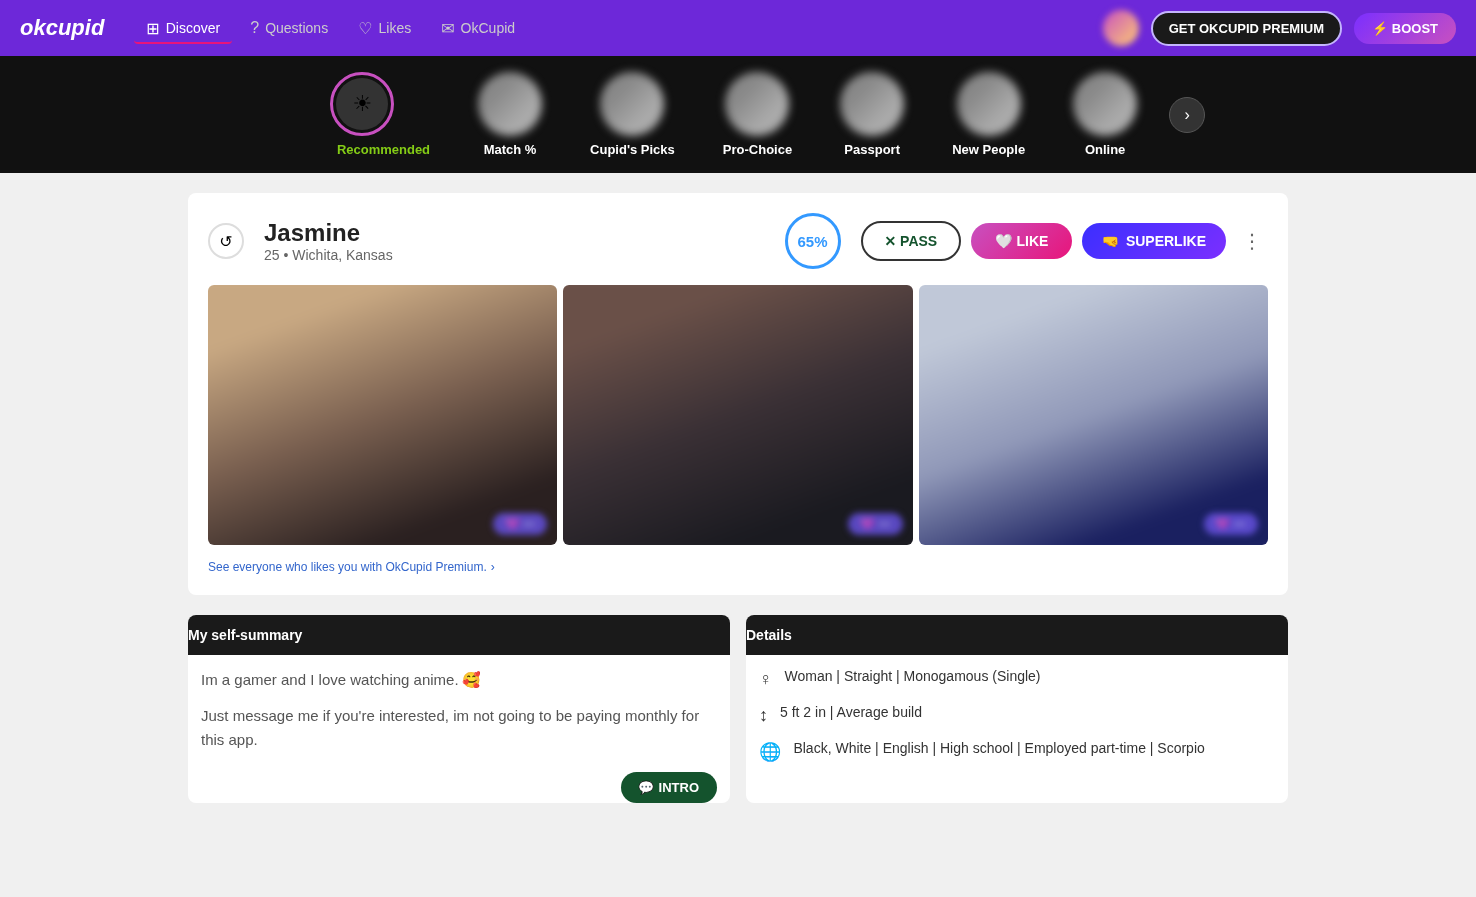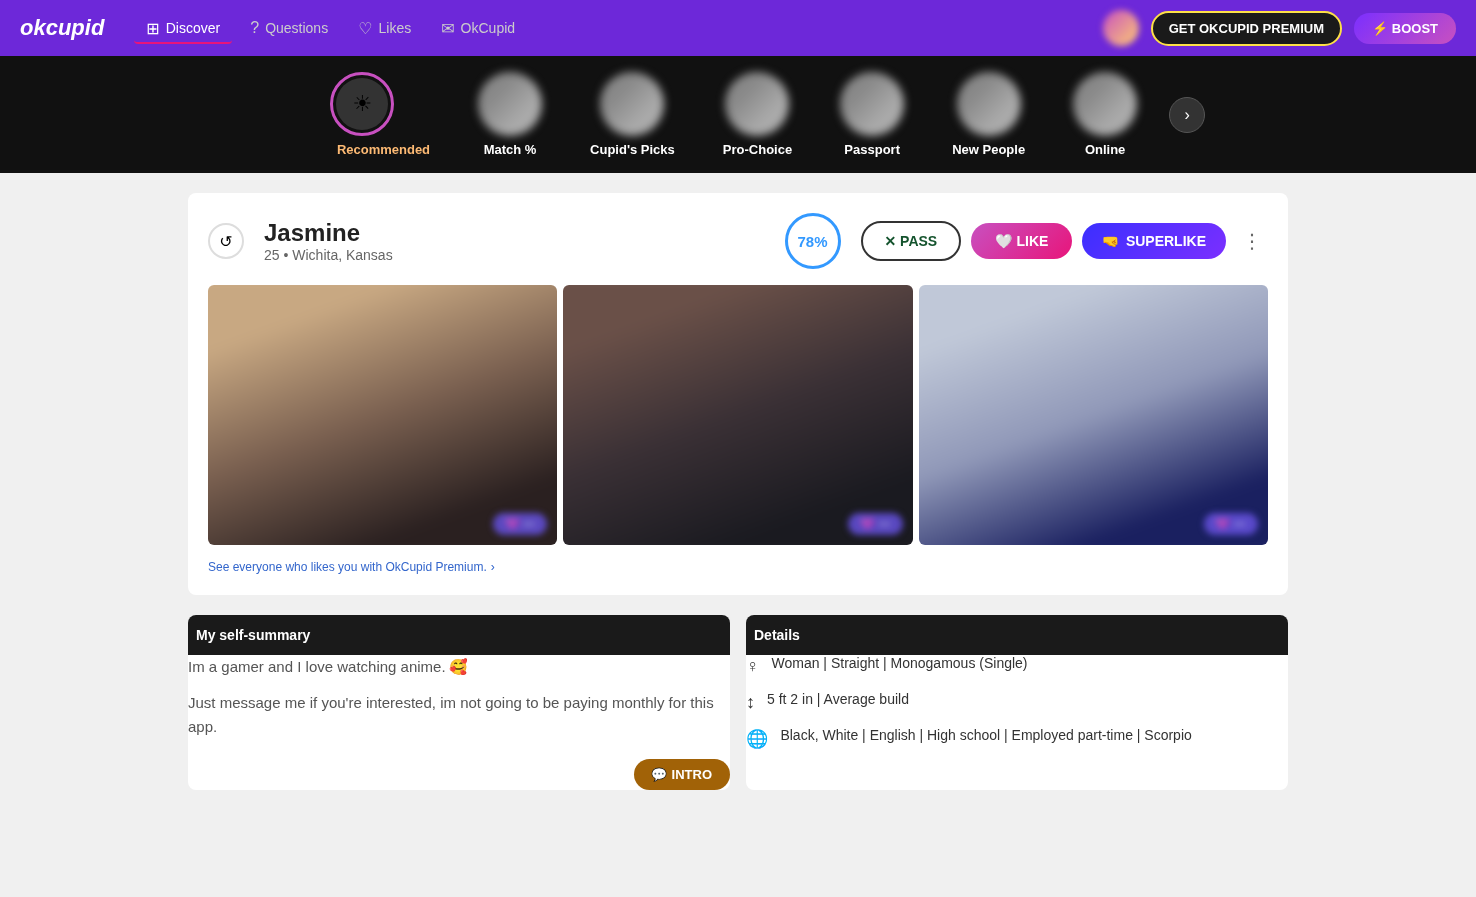--- a/index.html
+++ b/index.html
@@ -50,21 +50,21 @@
     }
     .avatar-placeholder {
       width: 36px;
       height: 36px;
       border-radius: 50%;
       background: linear-gradient(135deg, #c850c0, #ffcc70);
       filter: blur(3px);
     }
     .btn-premium {
       background: #1a1a1a;
-      border: 2px solid #fde047;
+      border: 2px solid #c4b5fd;
       color: white;
       padding: 8px 16px;
       border-radius: 20px;
       cursor: pointer;
       font-size: 13px;
       font-weight: 600;
       white-space: nowrap;
     }
     .btn-boost {
       background: linear-gradient(135deg, #7b2fff, #c850c0);
@@ -123,21 +123,21 @@
       filter: blur(4px);
       background: linear-gradient(135deg, #888 30%, #aaa 70%);
     }
     .category-label {
       color: white;
       font-size: 13px;
       font-weight: 600;
       text-align: center;
     }
     .category-item.active .category-label {
-      color: #fdba74;
+      color: #84cc16;
       margin-left: 42px;
     }
     .next-btn {
       width: 36px;
       height: 36px;
       border-radius: 50%;
       background: #333;
       border: 1px solid #555;
       color: white;
       font-size: 16px;
@@ -309,26 +309,26 @@
       gap: 16px;
     }
     .detail-card {
       background: white;
       border-radius: 8px;
       overflow: hidden;
     }
     .detail-header {
       background: #1a1a1a;
       color: white;
-      padding: 12px 8px;
+      padding: 12px 0;
       font-size: 14px;
       font-weight: 700;
     }
     .detail-body {
-      padding: 0;
+      padding: 13px;
     }
     .detail-text {
       color: #555;
       font-size: 15px;
       line-height: 1.6;
     }
     .detail-text p { margin-bottom: 12px; }
     .detail-list {
       list-style: none;
     }
@@ -340,21 +340,21 @@
       font-size: 14px;
       color: #333;
     }
     .detail-list li .det-icon {
       font-size: 18px;
       margin-top: 1px;
       flex-shrink: 0;
     }
     .intro-btn {
       float: right;
-      background: #a16207;
+      background: #14532d;
       color: white;
       border: none;
       padding: 8px 18px;
       border-radius: 20px;
       cursor: pointer;
       font-size: 13px;
       font-weight: 700;
       display: flex;
       align-items: center;
       gap: 6px;
@@ -431,21 +431,21 @@
     <div class="profile-header">
       <button class="refresh-btn">↺</button>
       <div class="profile-name-block">
         <div class="profile-name">Jasmine</div>
         <div class="profile-sub">
           <span>25</span>
           <span> • </span>
           <span>Wichita, Kansas</span>
         </div>
       </div>
-      <div class="match-circle">78%</div>
+      <div class="match-circle">65%</div>
       <div class="action-buttons">
         <button class="btn-pass">✕ PASS</button>
         <button class="btn-like">🤍 LIKE</button>
         <button class="btn-superlike">
           <span>🤜</span>
           <span>SUPERLIKE</span>
         </button>
         <button class="more-btn">⋮</button>
       </div>
     </div>

